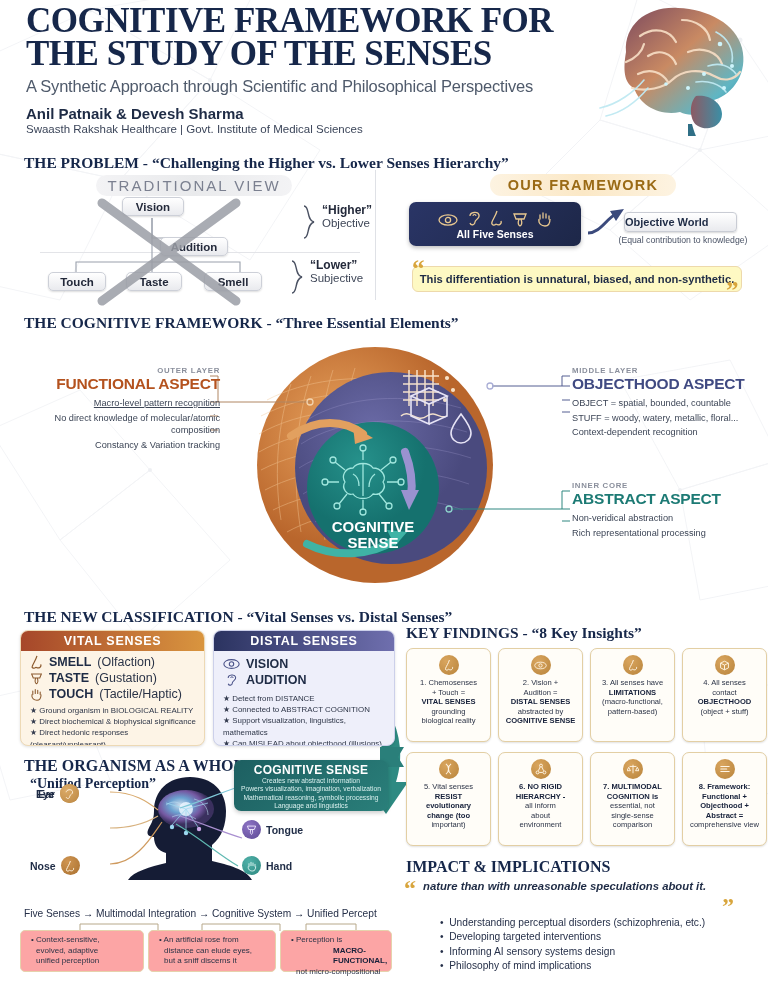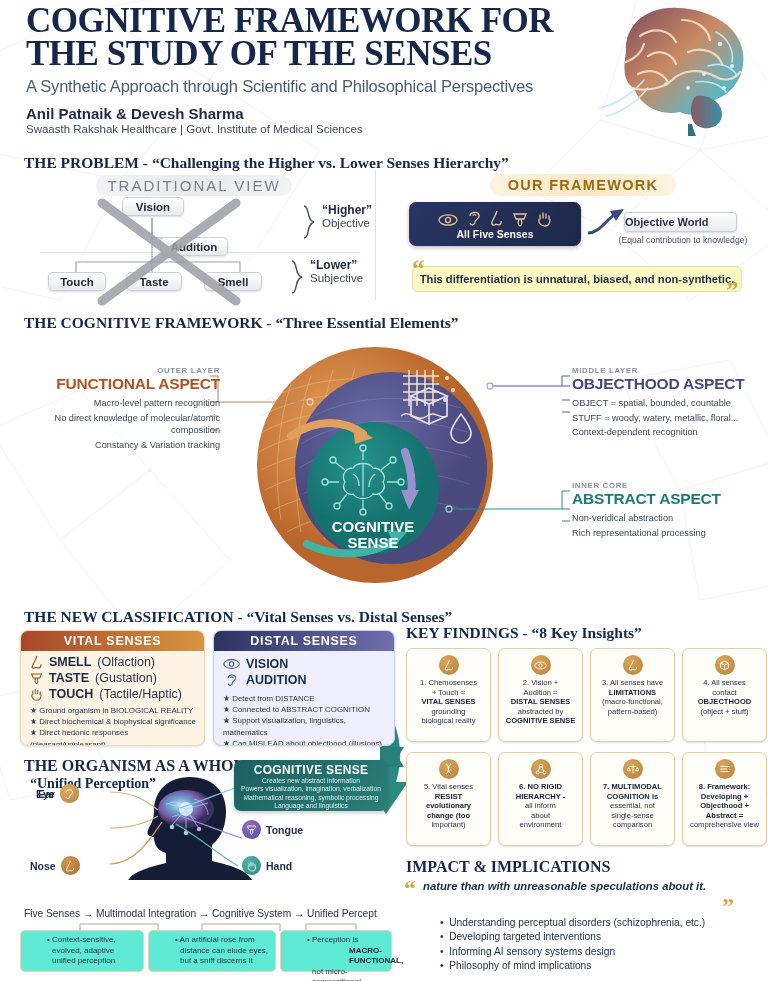--- a/index.html
+++ b/index.html
@@ -138,22 +138,22 @@
   }
   .cog-banner .t { color:#fff; font-size:12px; font-weight:bold; text-align:center; letter-spacing:.3px;}
   .cog-banner .l { color:#d9f0ee; font-size:6.7px; text-align:center; line-height:8.4px; }
   .org-art { position:absolute; left:120px; top:775px; width:140px; height:105px; z-index:3;}
   .org-tag { position:absolute; z-index:4; display:flex; align-items:center; gap:5px; }
   .org-tag .nm { font-size:10.5px; font-weight:bold; color:#1e2b45; }
   .org-dot { width:19px; height:19px; border-radius:50%; display:flex; align-items:center; justify-content:center; }
 
   .flowline { position:absolute; left:24px; top:908px; width:360px; font-size:10.2px; color:#263049; z-index:4; white-space:nowrap;}
   .fbox {
-    position:absolute; top:930px; height:42px; background:#5eead4; border:1px solid #e6d2ac; border-radius:5px;
-    z-index:3; font-size:8px; color:#2b3346; line-height:10.5px; padding:4px 5px 0 26px;
+    position:absolute; top:930px; height:42px; background:#fca5a5; border:1px solid #e6d2ac; border-radius:5px;
+    z-index:3; font-size:8px; color:#2b3346; line-height:10.5px; padding:4px 5px 0 10px;
   }
   .fbox b { color:#16203a; }
 
   
   .impact-q { position:absolute; left:423px; top:879px; width:315px; z-index:4; }
   .impact-q .t { font-size:11.3px; font-style:italic; font-weight:bold; color:#1e2b45; line-height:14.5px; }
   .impact-li { position:absolute; left:440px; top:916px; z-index:4; }
   .impact-li div { font-size:10.2px; color:#263049; line-height:14.3px; }
 </style>
 </head>
@@ -411,21 +411,21 @@
       <circle cx="194" cy="166" r="3"></circle>
         <circle cx="168" cy="172" r="3"></circle>
     </g>
     <text x="178" y="192" text-anchor="middle" fill="#ffffff" font-family="Liberation Sans, sans-serif" font-size="15" font-weight="bold">COGNITIVE</text>
     <text x="178" y="208" text-anchor="middle" fill="#ffffff" font-family="Liberation Sans, sans-serif" font-size="15" font-weight="bold">SENSE</text>
   </svg>
 
   <div class="lbl-block" style="left:20px; top:366px; width:200px; text-align:right;">
     <div class="lbl-kicker">OUTER LAYER</div>
     <div class="lbl-title orange">FUNCTIONAL ASPECT</div>
-    <div class="lbl-li" style="margin-top:4px;">Macro-level pattern recognition</div>
+    <div class="lbl-li" style="margin-top:4px;text-decoration:underline;">Macro-level pattern recognition</div>
     <div class="lbl-li" style="margin-top:2px;">No direct knowledge of molecular/atomic composition</div>
     <div class="lbl-li" style="margin-top:2px;">Constancy &amp; Variation tracking</div>
   </div>
   <svg class="leadline" style="left:204px; top:372px; width:110px; height:68px;" viewBox="0 0 110 68">
     <g stroke="#b08662" stroke-width="1" fill="none">
       <path d="M6 4 H14 V30 H6"></path>
         <path d="M6 44 H14"></path>
         <path d="M6 58 H14"></path>
         <path d="M14 30 H106"></path>
     </g>
@@ -644,21 +644,21 @@
   </div>
 
   <div class="kf-card" style="left:682px; top:752px; width:85px; height:94px;">
     <div class="kf-ico">
         <svg width="12" height="10" viewBox="0 0 14 12">
           <path d="M2 3 H12 M2 6 H9 M2 9 H12" stroke="#fff5e4" stroke-width="1.3" fill="none" stroke-linecap="round"></path>
         </svg>
       </div>
     <div class="kf-txt">
       <div><b>8. Framework:</b></div>
-      <div><b>Developing +</b></div>
+      <div><b>Functional +</b></div>
       <div><b>Objecthood +</b></div>
       <div><b>Abstract =</b></div>
       <div>comprehensive view</div>
     </div>
   </div>
 
   <div class="sec-h" style="left:24px; top:757px; font-size:16px;">THE ORGANISM AS A WHOLE</div>
   <div class="sec-h" style="left:30px; top:776px; font-size:14px;">“Unified Perception”</div>
 
   <div class="cog-banner">

